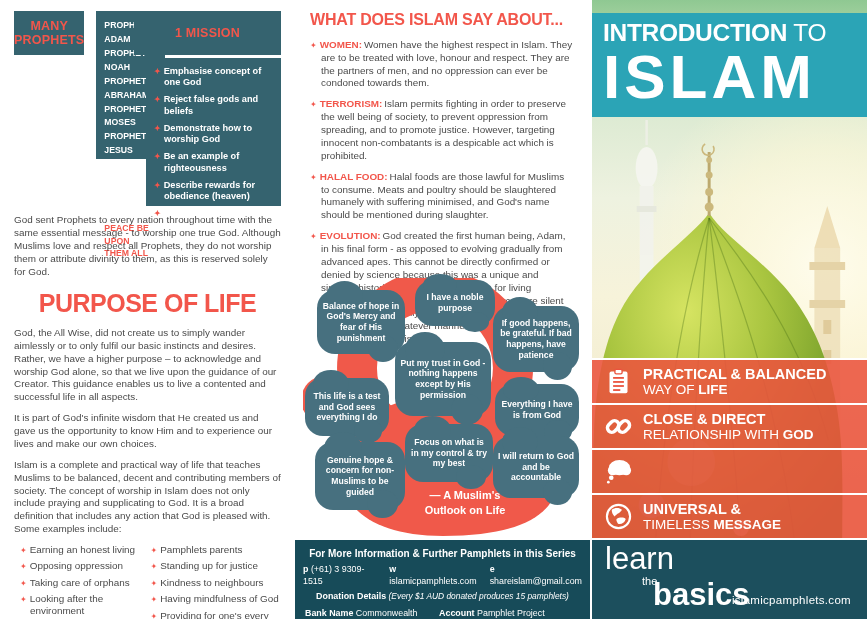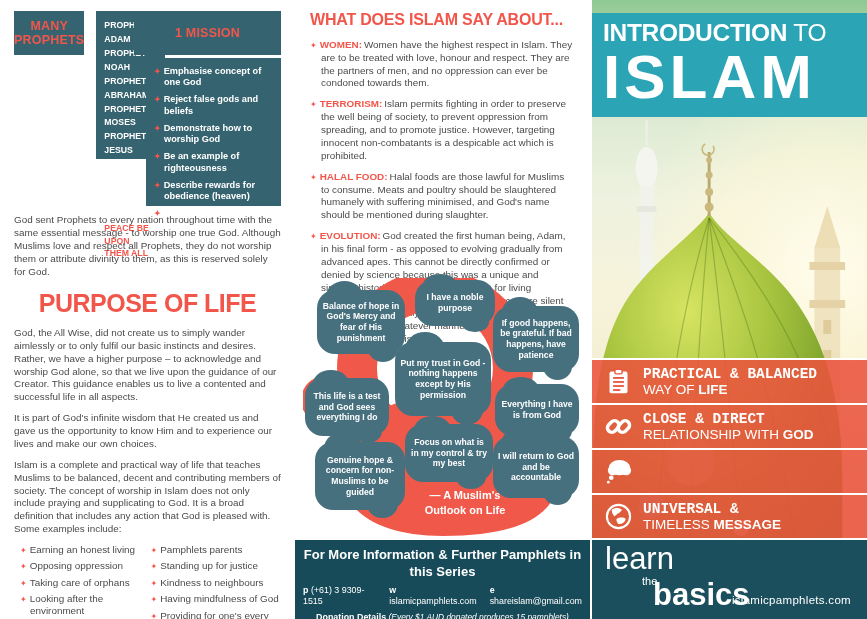--- a/index.html
+++ b/index.html
@@ -46,42 +46,42 @@
   .c4{left:92px;top:64px;width:96px;height:74px;}
   .c5{left:2px;top:100px;width:84px;height:58px;}
   .c6{left:192px;top:106px;width:84px;height:52px;}
   .c7{left:102px;top:146px;width:88px;height:58px;}
   .c8{left:12px;top:164px;width:90px;height:68px;}
   .c9{left:190px;top:158px;width:86px;height:62px;}
   .outlook-caption{position:absolute;z-index:2;left:98px;top:210px;width:128px;text-align:center;
                    color:#fff;font-weight:bold;font-size:11px;line-height:1.35;}
   .mfooter{position:absolute;left:0;right:0;bottom:0;height:79px;background:#174b59;color:#fff;
            font-size:8.9px;padding:7px 8px;box-sizing:border-box;}
-  .mf-title{text-align:center;font-weight:bold;font-size:13px;margin-bottom:4px;}
+  .mf-title{text-align:center;font-weight:bold;font-size:10px;margin-bottom:4px;}
   .mf-contact{display:flex;justify-content:space-between;gap:13px;margin-bottom:4px;}
   .mf-donation{text-align:center;margin-bottom:5px;}
   .mf-note{font-style:italic;font-size:8.4px;}
   .mf-bank{display:flex;justify-content:space-between;padding:0 2px;}
   .mf-col div{margin-bottom:2.5px;}
   .mfooter b{font-weight:bold;}
   
   .col-right{left:592px;width:275px;background:linear-gradient(180deg,#8fc892 0%,#b9dcae 7%,
              #dcead2 18%,#eef2e0 32%,#f7f3da 48%,#f2ecd0 66%,#e9ddba 100%);}
   .photo{position:absolute;inset:0;}
   .banner{position:absolute;top:13px;left:0;right:0;height:104px;background:#2ba4b6;color:#fff;
           padding:6px 0 0 11px;box-sizing:border-box;overflow:hidden;}
   .t1{font-size:24.5px;font-weight:bold;letter-spacing:-.3px;line-height:1.15;}
   .t1 .light{font-weight:normal;}
   .t2{font-size:62px;font-weight:bold;letter-spacing:4px;line-height:.95;margin-top:1px;}
   .features{position:absolute;top:358px;left:0;right:0;border-bottom:2px solid #fff;}
   .feature{height:45px;background:rgba(234,83,62,.88);border-top:2px solid #fff;display:flex;
            align-items:center;gap:9px;padding:0 6px 0 10px;box-sizing:border-box;}
   .f-icon{width:32px;flex-shrink:0;display:flex;align-items:center;justify-content:center;}
   .f-text{color:#fff;}
-  .f-text .l1{font-size:14.5px;font-weight:bold;line-height:1.12;font-family:Liberation Mono, monospace;}
+  .f-text .l1{font-size:14.5px;font-weight:bold;line-height:1.12;}
   .f-text .l2{font-size:13.5px;line-height:1.12;}
   .learnband{position:absolute;left:0;right:0;bottom:0;height:79px;background:#1c4f5d;color:#fff;}
   .learn1{position:absolute;left:13px;top:3px;font-size:31px;line-height:1;}
   .learn2{position:absolute;left:50px;top:35px;font-size:11px;}
   .learn3{position:absolute;left:61px;top:39px;font-size:31px;font-weight:bold;line-height:1;}
   .site{position:absolute;right:16px;bottom:13px;font-size:11.5px;letter-spacing:.3px;}
 </style>
 </head>
 <body>
 

